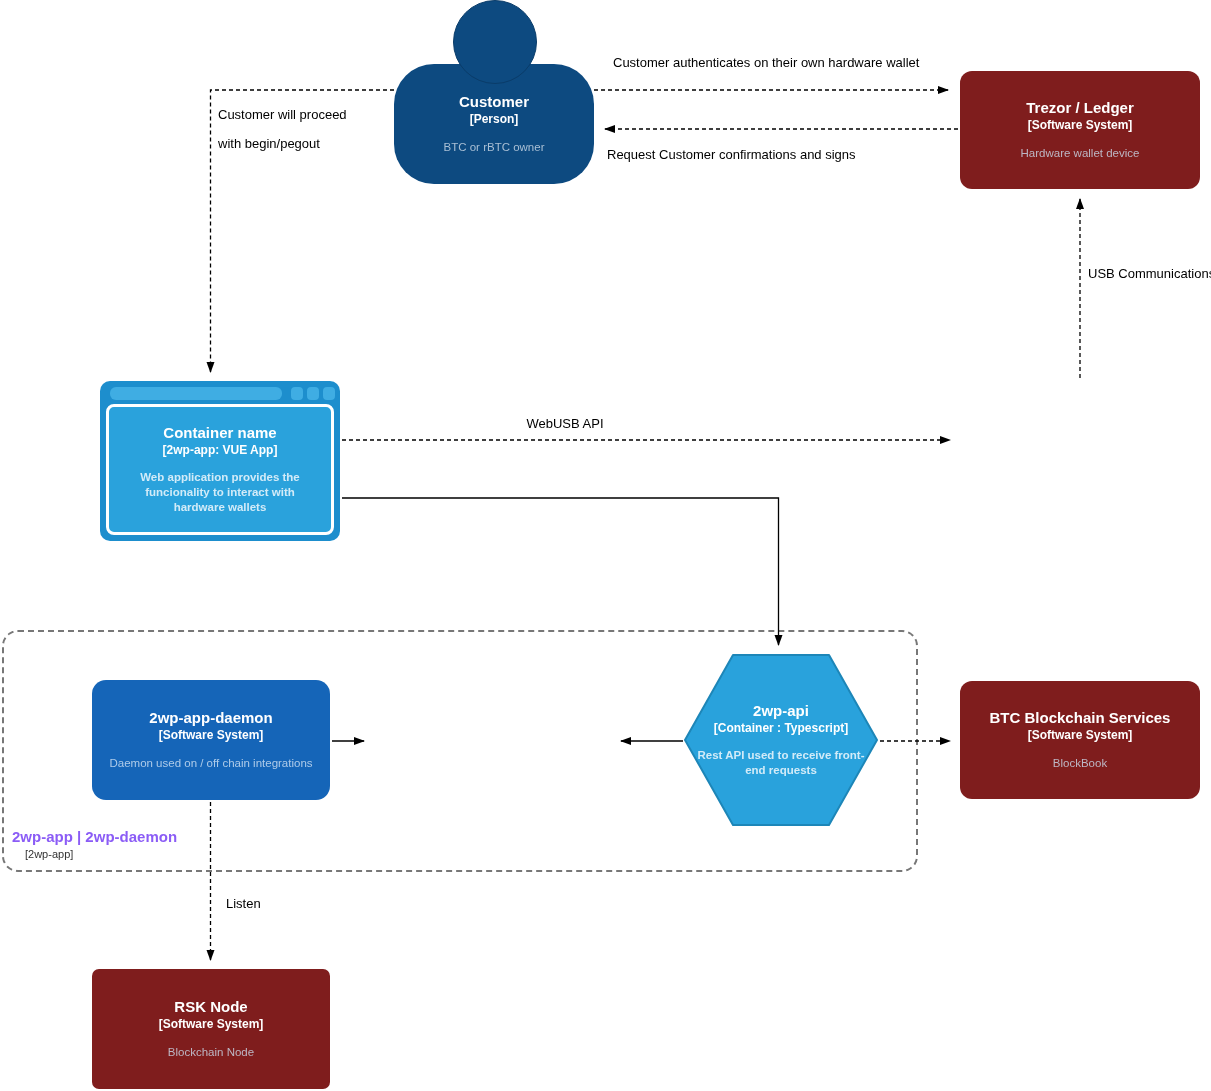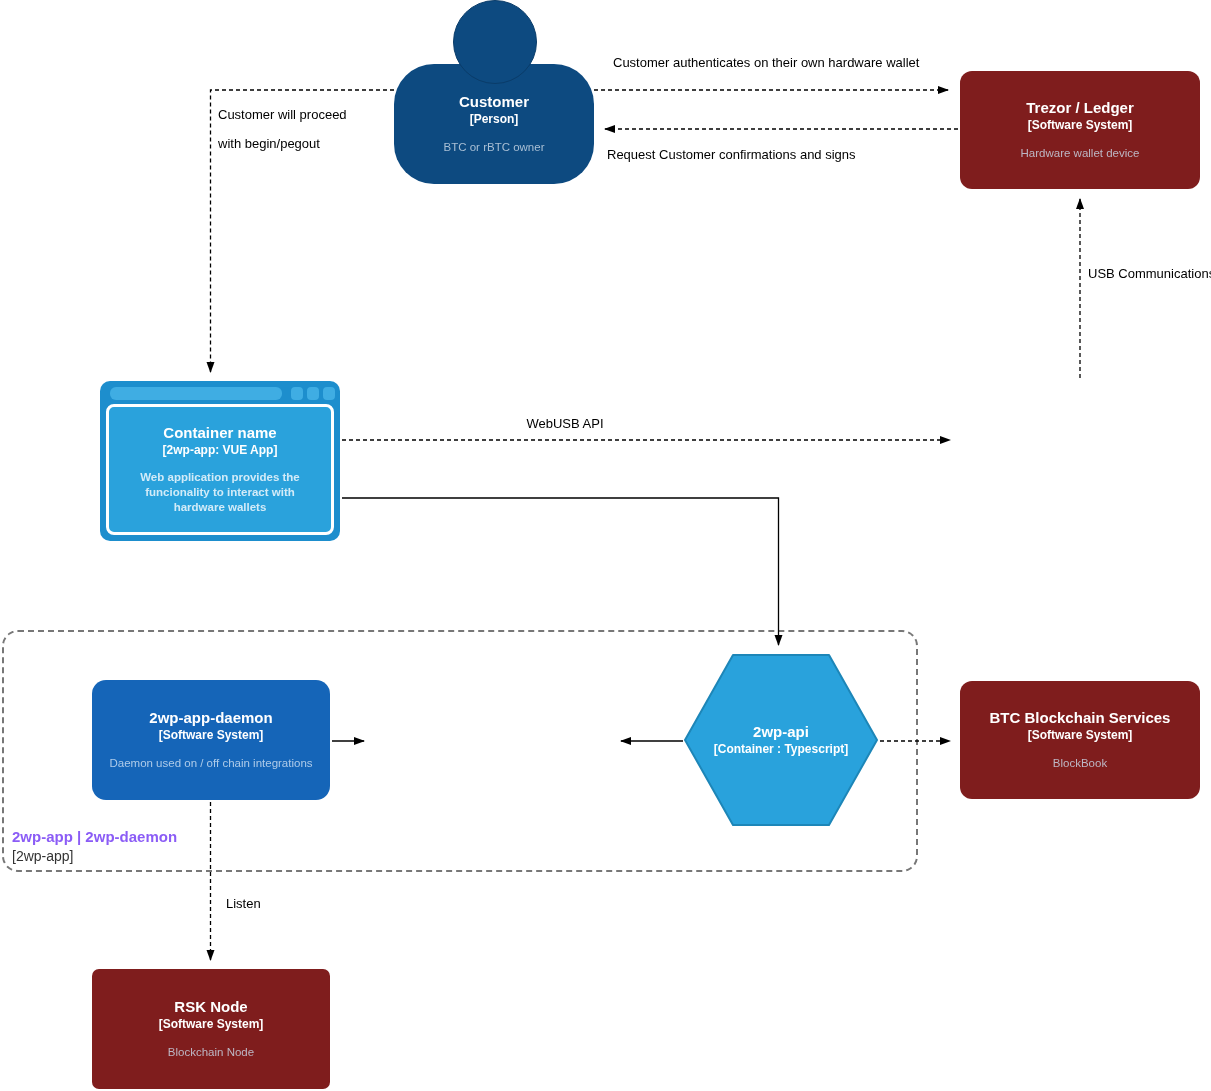--- a/index.html
+++ b/index.html
@@ -30,21 +30,21 @@
   .daemon{left:92px;top:680px;width:238px;height:120px;background:#1565b8;border-radius:14px;z-index:2;}
   .daemon .desc{color:#aecbe9;}
   
   .shape-node{position:absolute;z-index:2;}
   .shape-text{position:absolute;left:0;top:0;width:100%;height:100%;display:flex;flex-direction:column;
               align-items:center;justify-content:center;text-align:center;color:#fff;}
   
   .boundary{position:absolute;left:2px;top:630px;width:916px;height:242px;border:2px dashed #777;
             border-radius:16px;box-sizing:border-box;z-index:1;}
   .boundary-title{position:absolute;left:12px;top:828px;font-weight:bold;font-size:15px;color:#8b5cf6;z-index:2;}
-  .boundary-sub{position:absolute;left:12px;top:848px;font-size:14px;color:#333;z-index:2;}
+  .boundary-sub{position:absolute;left:25px;top:848px;font-size:11px;color:#333;z-index:2;}
   
   .elabel{position:absolute;font-size:13px;color:#000;white-space:nowrap;z-index:4;}
   svg.overlay{position:absolute;left:0;top:0;z-index:2;pointer-events:none;}
   .nowrap{white-space:nowrap;}
 </style>
 </head>
 <body>
 
 <div id="canvas">
 
@@ -111,20 +111,21 @@
   </div>
 
 
   <div class="shape-node" style="left:683px;top:653px;width:196px;height:174px;">
     <svg width="196" height="174">
       <polygon points="2,87 50,2 146,2 194,87 146,172 50,172" fill="#29a2dc" stroke="#1d86b8" stroke-width="2" stroke-linejoin="round"></polygon>
     </svg>
     <div class="shape-text">
       <div class="title">2wp-api</div>
       <div class="subtitle">[Container : Typescript]</div>
+      <div class="bluedesc" style="width:180px;">Rest API used to receive front-end requests</div>
     </div>
   </div>
 
   <div class="node gray" style="left:960px;top:681px;width:240px;height:118px;">
     <div class="title">BTC Blockchain Services</div>
     <div class="subtitle">[Software System]</div>
     <div class="desc">BlockBook</div>
   </div>
 
   <div class="node gray" style="left:92px;top:969px;width:238px;height:120px;border-radius:7px;">

